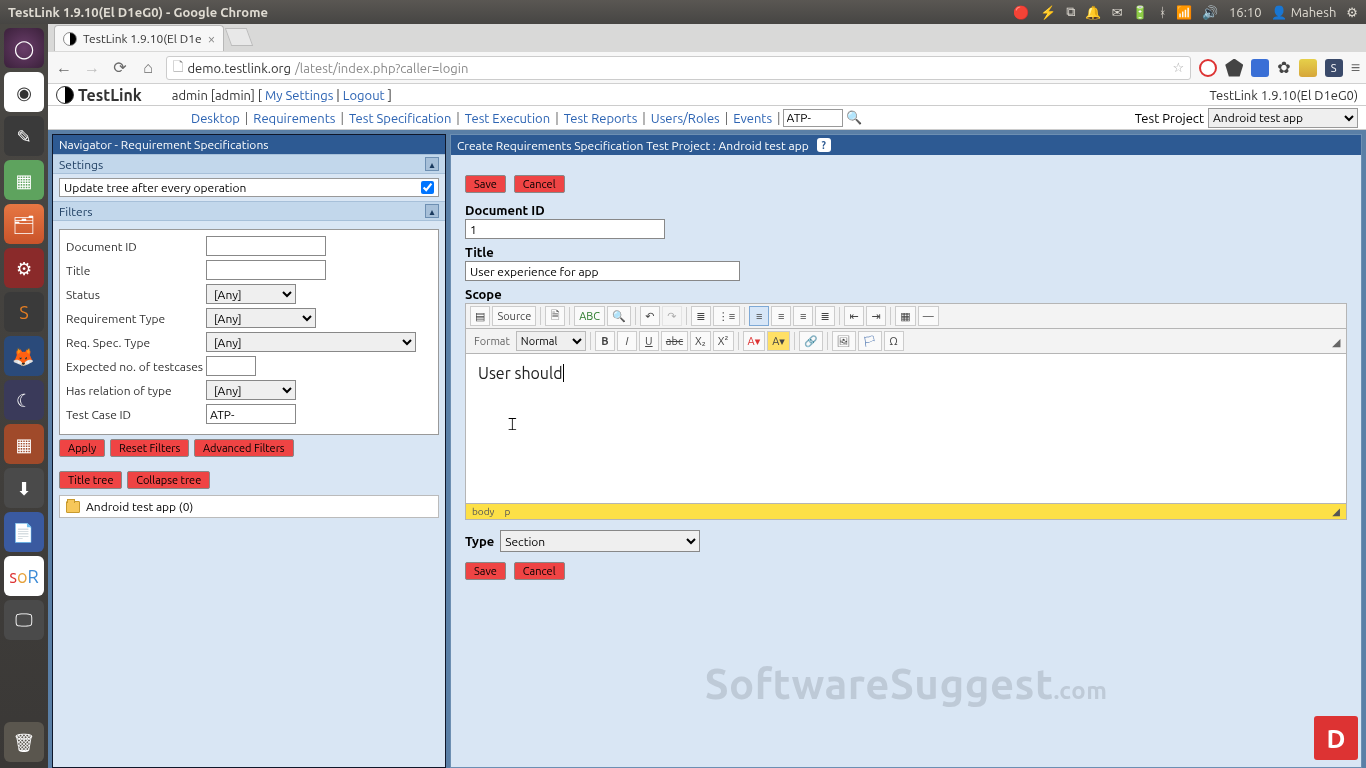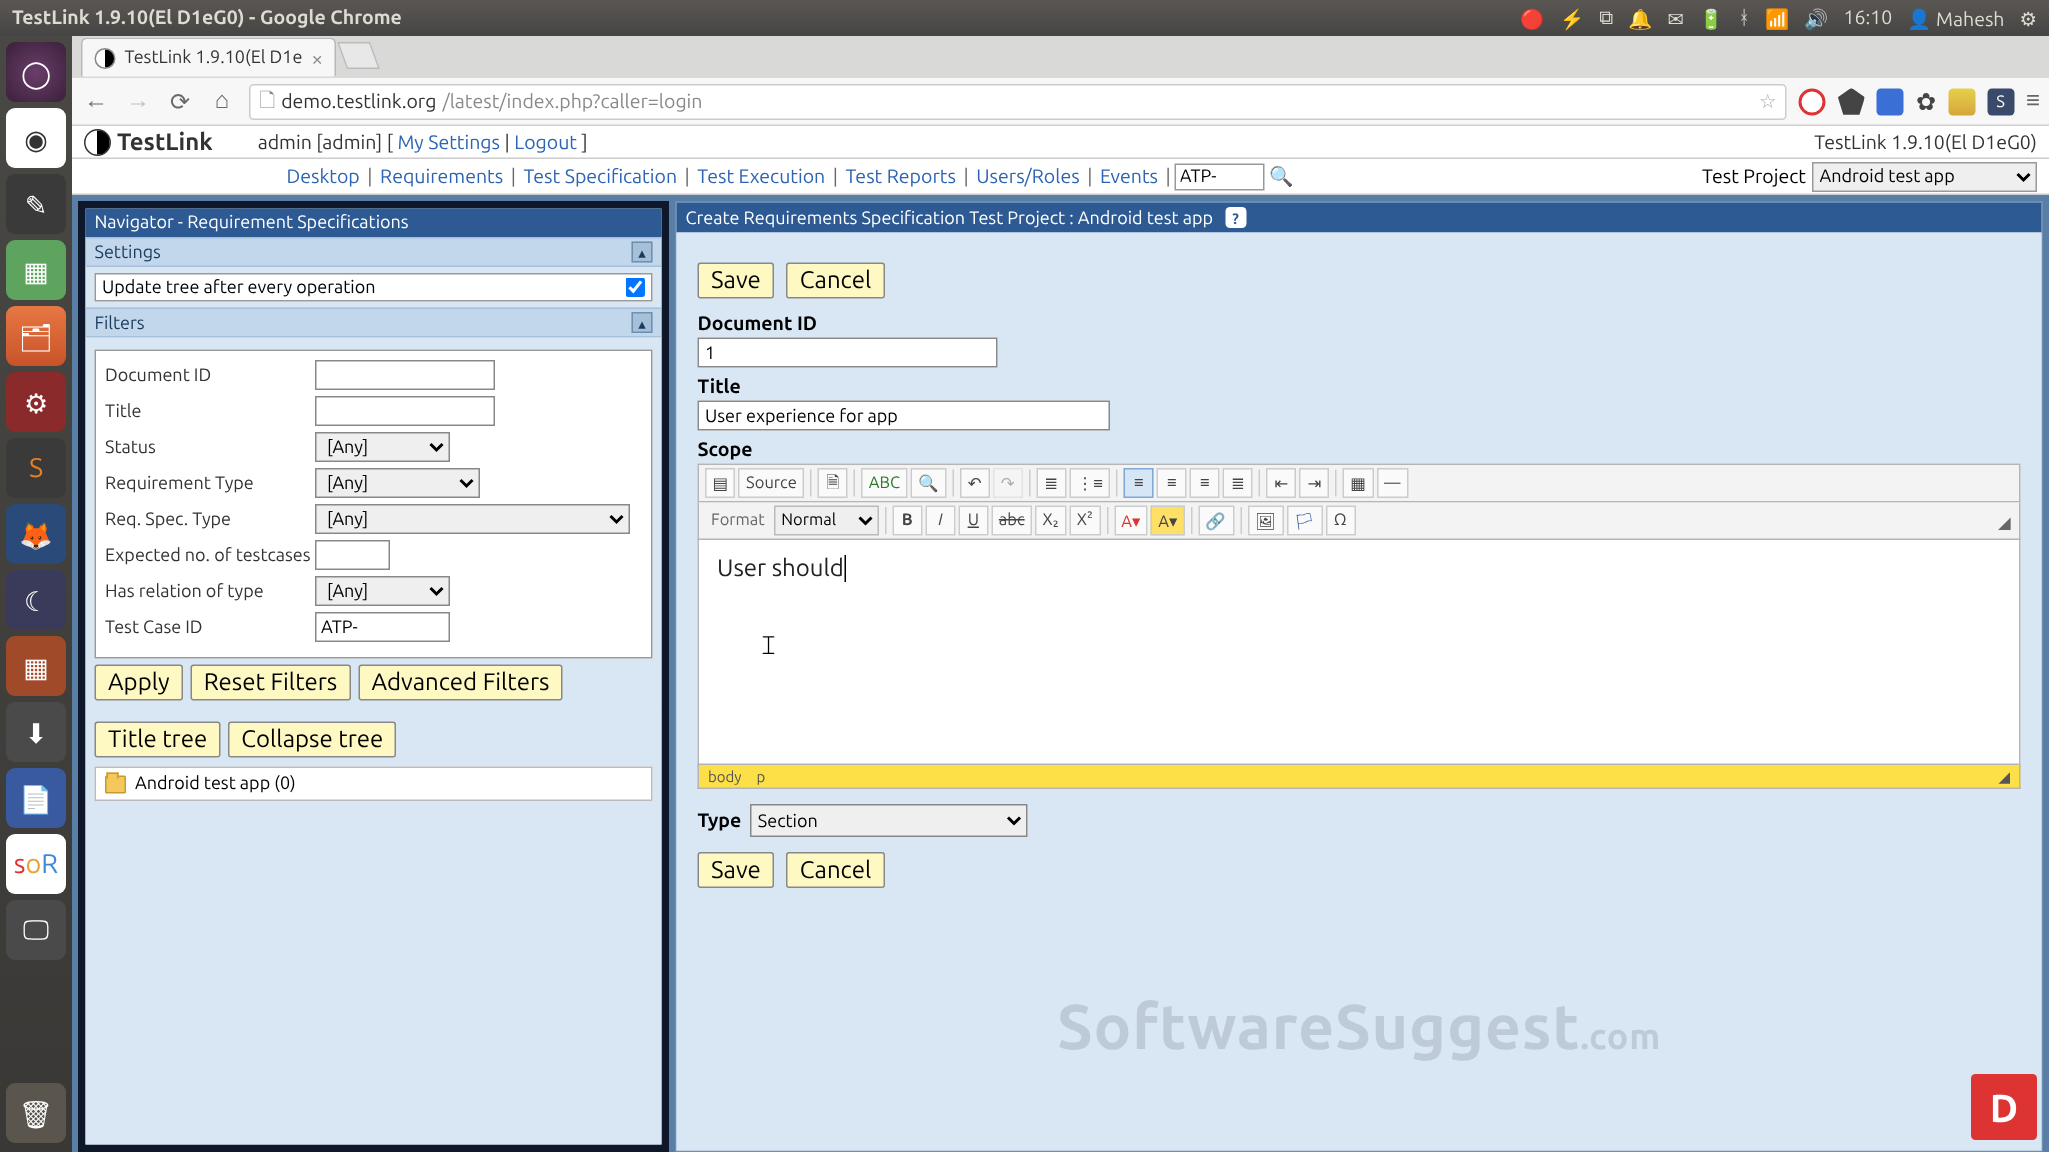--- a/index.html
+++ b/index.html
@@ -43,21 +43,21 @@
 
 .tl-menu { height: 24px; background:#fff; border-bottom:1px solid #ccc; display:flex; align-items:center; padding-left:140px; padding-right:8px; font-size:13px; gap:0; }
 .tl-menu a { color:#2d64b3; text-decoration:none; padding:0 3px; }
 .tl-menu .sep { color:#666; padding:0 2px; }
 .tl-menu input[type=text] { height:18px; border:1px solid #999; font-size:12px; width:60px; padding:0 3px; }
 .tl-menu .right { margin-left:auto; display:flex; align-items:center; gap:4px; }
 .tl-menu select { font-size:12px; height:20px; border:1px solid #999; width:150px; }
 
 
 .frameset { flex:1; display:flex; background:#5a7fa6; padding-top:4px; gap:4px; }
-.left-pane { width: 394px; margin-left:4px; background:#d9e6f4; border:5px solid #0f172a; display:flex; flex-direction:column; }
+.left-pane { width: 394px; margin-left:4px; background:#d9e6f4; border:1px solid #0f172a; display:flex; flex-direction:column; }
 .right-pane { flex:1; margin-right:4px; background:#d9e6f4; border:1px solid #6d8fb2; display:flex; flex-direction:column; position:relative; }
 
 .pane-title { background:#2d5a93; color:#fff; font-size:12px; padding:3px 6px; display:flex; align-items:center; gap:4px; }
 .pane-title .help { width:14px; height:14px; background:#fff; color:#2d5a93; border-radius:3px; font-size:10px; display:inline-flex; align-items:center; justify-content:center; font-weight:bold; margin-left:4px; }
 
 .panel-hdr { background:#c2d7eb; font-size:12px; padding:2px 6px; color:#1a3a5e; display:flex; align-items:center; border-top:1px solid #a7c0d9; border-bottom:1px solid #a7c0d9; }
 .panel-hdr .collapse { margin-left:auto; width:14px; height:14px; background:#a7c0d9; border:1px solid #6d8fb2; font-size:10px; display:flex; align-items:center; justify-content:center; }
 
 .panel-body { background:#d9e6f4; padding:4px 6px; font-size:12px; }
 .settings-row { display:flex; align-items:center; background:#fff; border:1px solid #999; padding:2px 4px; }
@@ -66,21 +66,21 @@
 .filter-box { background:#fff; border:1px solid #999; padding:6px; margin:4px 0; }
 .filter-row { display:flex; align-items:center; margin-bottom:4px; font-size:12px; }
 .filter-row label { width:140px; color:#333; }
 .filter-row input[type=text], .filter-row select { border:1px solid #888; height:20px; font-size:12px; padding:0 3px; }
 .filter-row input[type=text]{ width:120px; }
 .filter-row select.w1 { width:90px; }
 .filter-row select.w2 { width:110px; }
 .filter-row select.w3 { width:210px; }
 .filter-row input.tc { width:90px; }
 
-.btn { background:#fef9c3; border:1px solid #888; padding:2px 8px; font-size:16px; cursor:pointer; border-radius:2px;text-align:right; }
+.btn { background:#ef4444; border:1px solid #888; padding:2px 8px; font-size:11px; cursor:pointer; border-radius:2px;text-align:right; }
 .btn + .btn { margin-left:2px; }
 
 .tree-area { flex:1; background:#d9e6f4; padding:4px 6px; font-size:12px; }
 .tree-buttons { margin:6px 0; }
 .tree-root { background:#fff; border:1px solid #bbb; padding:4px 6px; display:flex; align-items:center; gap:6px; }
 .folder-icon { width:14px; height:12px; background:#f6c75a; border:1px solid #c79a2e; border-radius:1px; display:inline-block; position:relative; }
 .folder-icon::before { content:''; position:absolute; top:-3px; left:0; width:6px; height:3px; background:#f6c75a; border:1px solid #c79a2e; border-bottom:none; }
 
 
 .right-body { flex:1; background:#d9e6f4; padding:10px 14px; font-size:12px; overflow:auto; position:relative; }
@@ -97,21 +97,21 @@
 .ck-btn.active { background:#d7e6f7; border-color:#7ea9d6; }
 .ck-sep { width:1px; height:18px; background:#ccc; margin:0 2px; }
 .ck-select { height:20px; border:1px solid #bbb; font-size:11px; width:70px; }
 .ck-area { border:1px solid #b5b5b5; border-top:none; background:#fff; height:150px; padding:10px 12px; font-family:Georgia,serif; font-size:16px; color:#222; position:relative; }
 .ck-cursor { display:inline-block; width:1px; height:18px; background:#000; vertical-align:text-bottom; }
 .ck-textcursor { position:absolute; left:40px; top:60px; font-family:serif; font-size:18px; color:#000; }
 .ck-path { border:1px solid #b5b5b5; border-top:none; background:#fde047; padding:2px 6px; font-size:10px; color:#555; display:flex; gap:10px; }
 .ck-right-collapse { margin-left:auto; width:10px; height:10px; color:#666; }
 
 .type-row { margin-top:10px; display:flex; align-items:center; gap:6px; }
-.type-row select { height:22px; border:1px solid #888; font-size:12px; width:185px; }
+.type-row select { height:22px; border:1px solid #888; font-size:12px; width:200px; }
 
 .button-row { margin: 10px 0; display:flex; gap:6px; }
 
 
 .watermark { position:absolute; left:50%; transform:translateX(-50%); bottom:60px; font-size:42px; font-weight:600; color:rgba(140,150,160,0.35); pointer-events:none; letter-spacing:0.5px; }
 .watermark .com { font-size:24px; }
 
 
 .d-badge { position:absolute; right:8px; bottom:8px; width:44px; height:44px; background:#d33; color:#fff; font-size:26px; font-weight:bold; display:flex; align-items:center; justify-content:center; border-radius:3px; z-index:20; }
 

